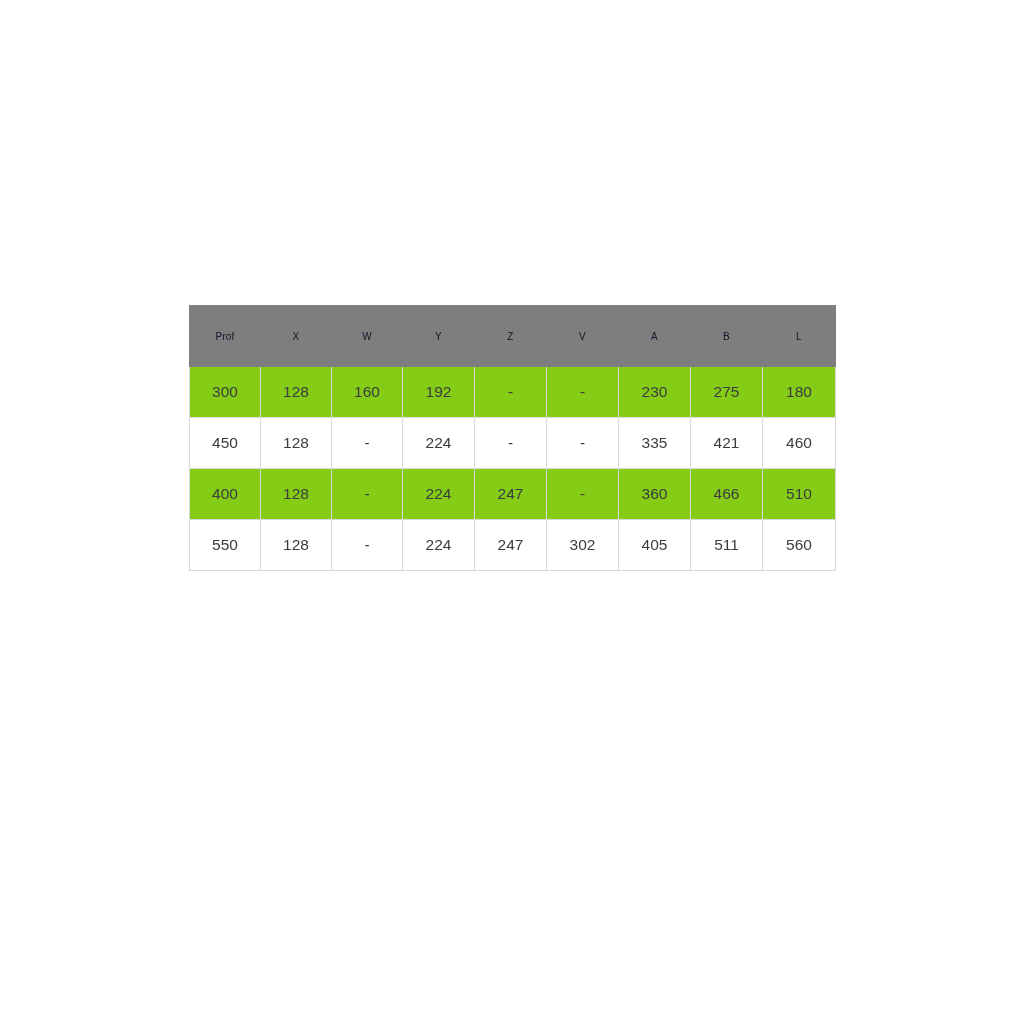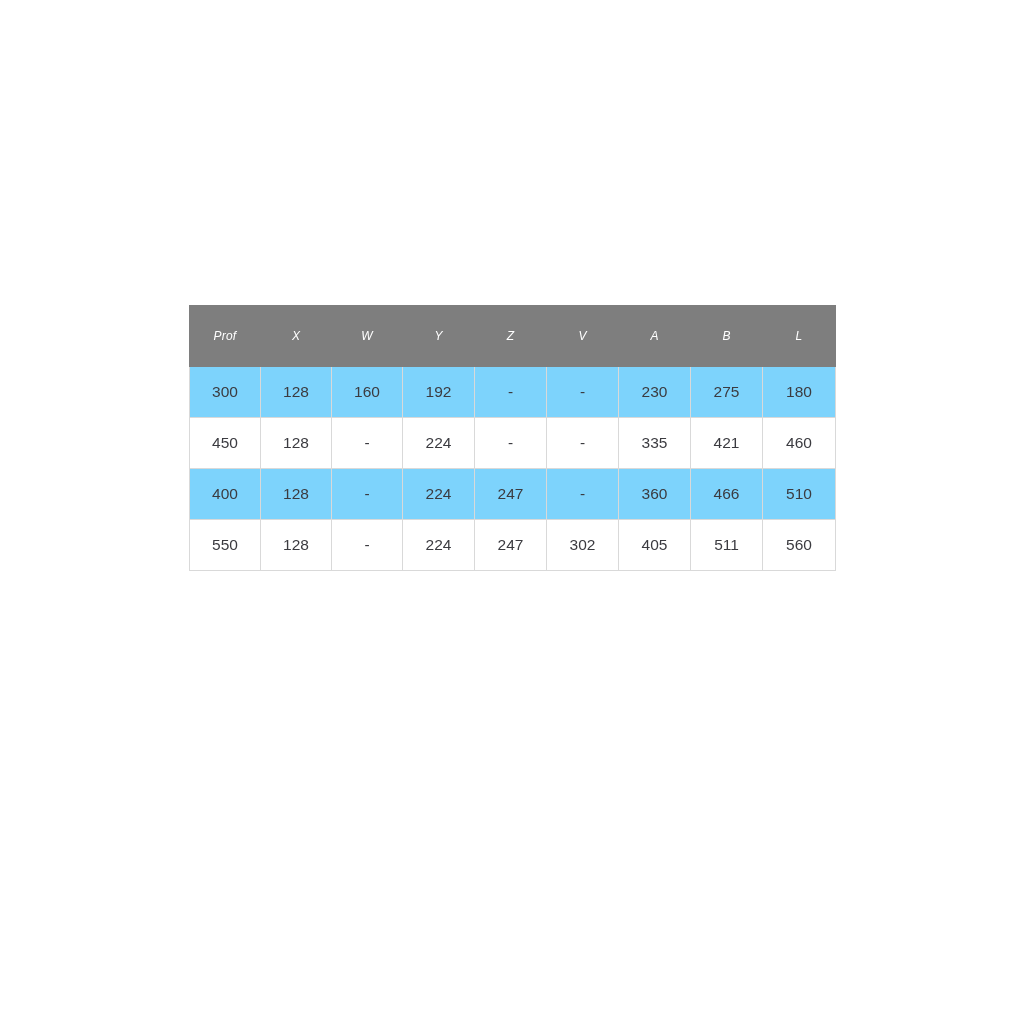--- a/index.html
+++ b/index.html
@@ -27,35 +27,34 @@
   }
   table.spec-table th,
   table.spec-table td {
     border: 1px solid #d9d9d9;
     text-align: center;
     vertical-align: middle;
     font-weight: normal;
   }
   table.spec-table thead th {
     background: #7e7e7e;
-    color: #ffffff;
+    color: #0f172a;
     height: 58px;
-    font-size: 12px;
+    font-size: 10px;
     letter-spacing: 0.2px;
     border: 1px solid #7e7e7e;
-    font-style: italic;
   }
   table.spec-table tbody td {
     height: 48px;
     font-size: 15.5px;
     color: #3b3b40;
     background: #ffffff;
   }
   table.spec-table tbody tr.alt td {
-    background: #7dd3fc;
+    background: #84cc16;
   }
   
   col.c0 { width: 71px; }
   col.c1 { width: 71px; }
   col.c2 { width: 71px; }
   col.c3 { width: 72px; }
   col.c4 { width: 72px; }
   col.c5 { width: 72px; }
   col.c6 { width: 72px; }
   col.c7 { width: 72px; }

